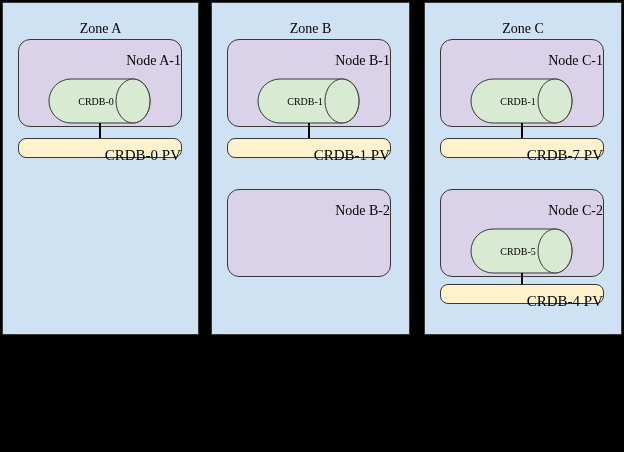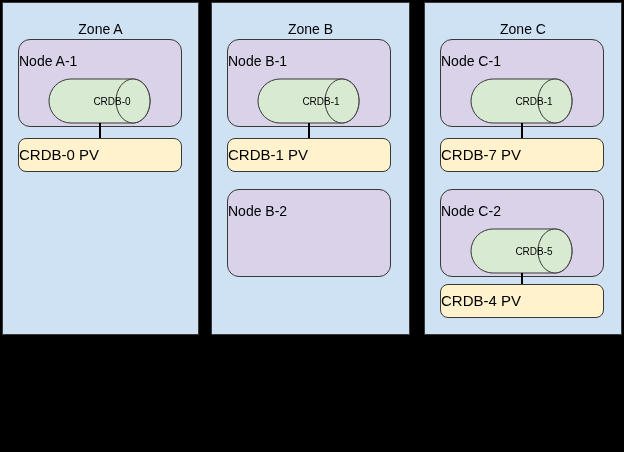--- a/index.html
+++ b/index.html
@@ -3,21 +3,21 @@
 <meta charset="utf-8">
 <style>
   html, body { margin: 0; padding: 0; }
   body {
     width: 624px; height: 452px;
     background: #000000;
     font-family: "Liberation Sans", sans-serif;
     color: var(--text, #000);
     overflow: hidden;
   }
-  .canvas { position: relative; width: 624px; height: 452px; background: var(--canvas-bg, #000); }
+  .canvas { position: relative; width: 624px; height: 452px; background: var(--canvas-bg, #000); font-family: Liberation Serif, serif; }
 
   .zone {
     position: absolute; top: 2px; height: 333px;
     background: var(--zone-fill); border: 1px solid var(--shape-border);
     box-sizing: border-box;
   }
   .zone-a { left: 2px;   width: 197px; }
   .zone-b { left: 211px; width: 199px; }
   .zone-c { left: 424px; width: 198px; }
 
@@ -29,47 +29,47 @@
   .node {
     position: absolute; left: 15px; width: 164px; height: 88px;
     background: var(--node-fill); border: 1px solid var(--shape-border);
     border-radius: 12px; box-sizing: border-box;
   }
   .node-1 { top: 36px; }
   .node-2 { top: 186px; }
 
   .node-label {
     position: absolute; top: 13px; left: 0; width: 100%;
-    text-align: left; font-size: 14px; line-height: 16px;
+    text-align: right; font-size: 14px; line-height: 16px;
   }
 
   .cylinder {
     position: absolute; top: 38px; left: 50%; margin-left: -52px;
     width: 104px; height: 46px;
   }
   .cylinder svg { position: absolute; left: 0; top: 0; display: block; }
   .cyl-body, .cyl-face { fill: var(--disk-fill); stroke: var(--shape-border); stroke-width: 1; }
   .cyl-label {
-    position: absolute; left: 16px; top: 0; width: 96px; height: 100%;
+    position: absolute; left: 0; top: 0; width: 96px; height: 100%;
     display: flex; align-items: center; justify-content: center;
     font-size: 10px;
   }
 
   .connector {
     position: absolute; width: 1.5px; background: var(--connector); 
     left: 96px; z-index: 3;
   }
   .connector-1 { top: 120px; height: 15px; }
   .connector-2 { top: 270px; height: 11px; }
 
   .pv {
-    position: absolute; left: 15px; width: 164px; height: 34px;
+    position: absolute; left: 15px; width: 164px; height: 20px;
     background: var(--pv-fill); border: 1px solid var(--shape-border);
     border-radius: 8px; box-sizing: border-box;
-    text-align: left; font-size: 15px; line-height: 32px;
+    text-align: right; font-size: 15px; line-height: 32px;
   }
   .pv-1 { top: 135px; }
   .pv-2 { top: 281px; }
 </style>
 </head>
 <body>
 
 <div class="canvas">
 
   <div class="zone zone-a">

